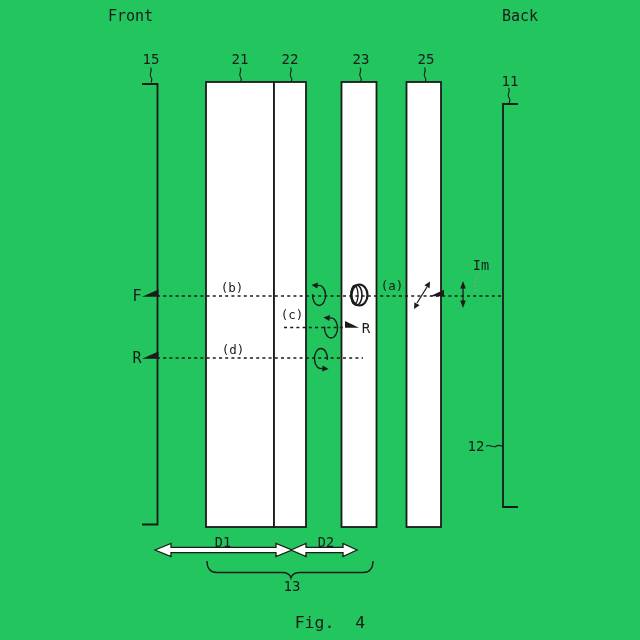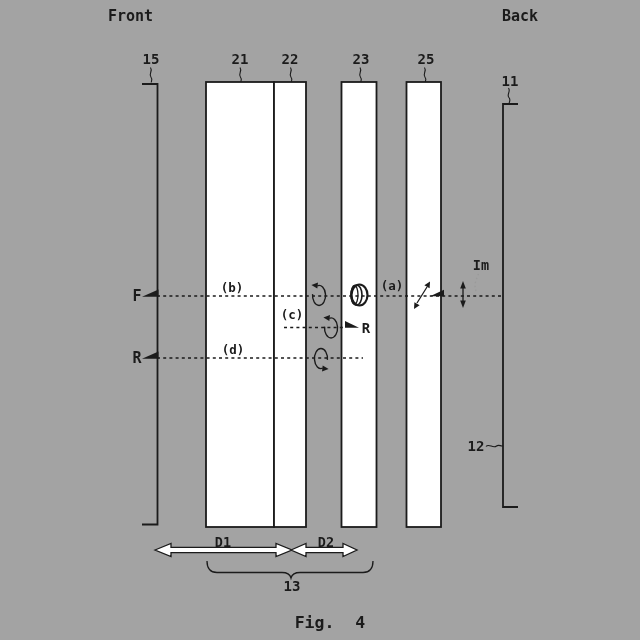--- a/index.html
+++ b/index.html
@@ -1,16 +1,16 @@
 <!DOCTYPE html>
 <html><head>
 <meta charset="utf-8">
 <style>
   html,body{margin:0;padding:0;background:#fff;}
-  .page{position:relative;width:640px;height:640px;background:#a3a3a3;overflow:hidden;font-weight:bold;}
+  .page{position:relative;width:640px;height:640px;background:#22c55e;overflow:hidden;}
   svg{position:absolute;left:0;top:0;}
   svg text{font-family:"DejaVu Sans Mono","Liberation Mono",monospace;fill:#1b1b1b;}
   .t15{font-size:15px;}
   .t14{font-size:14px;}
   .t13{font-size:13.5px;}
   .t12{font-size:12.5px;}
   .cap{font-size:16.5px;word-spacing:11px;}
   .ln{stroke:#1b1b1b;stroke-width:1.8;fill:none;}
   .panel{fill:#ffffff;stroke:#1b1b1b;stroke-width:1.8;}
   .dash{stroke:#1b1b1b;stroke-width:1.4;fill:none;stroke-dasharray:3 3.2;}

